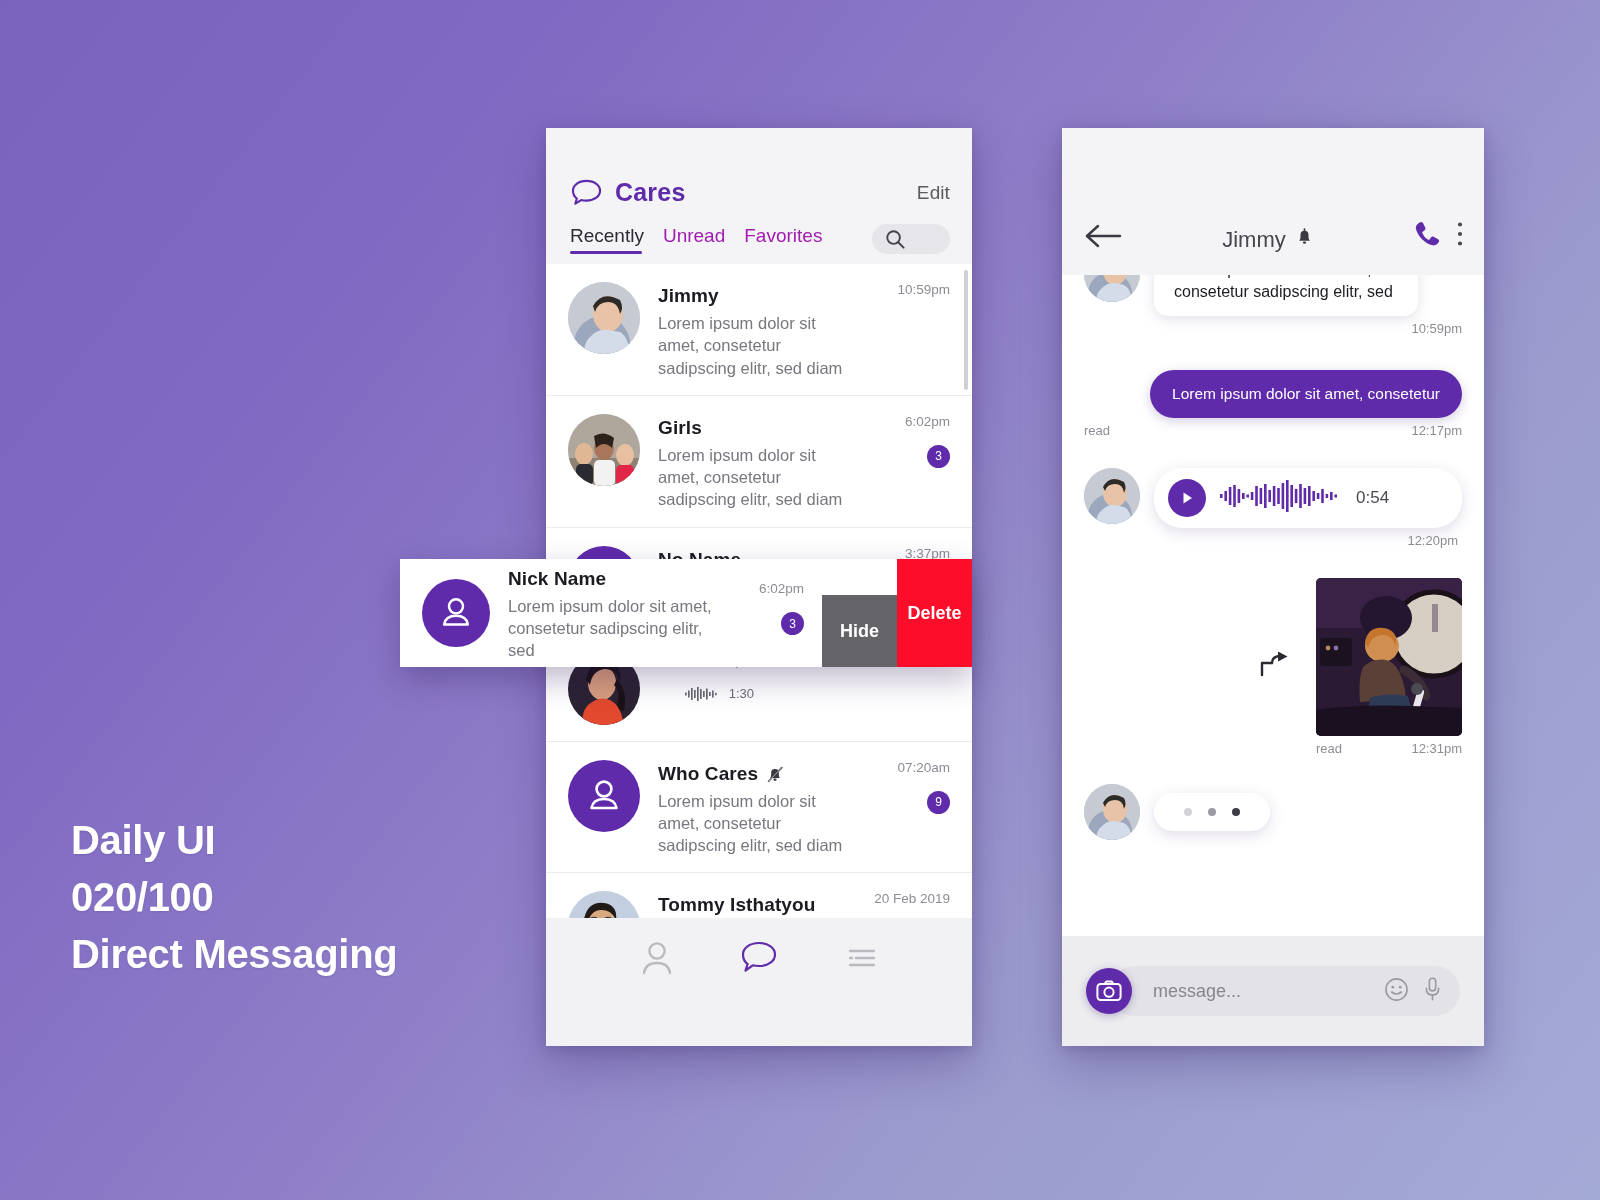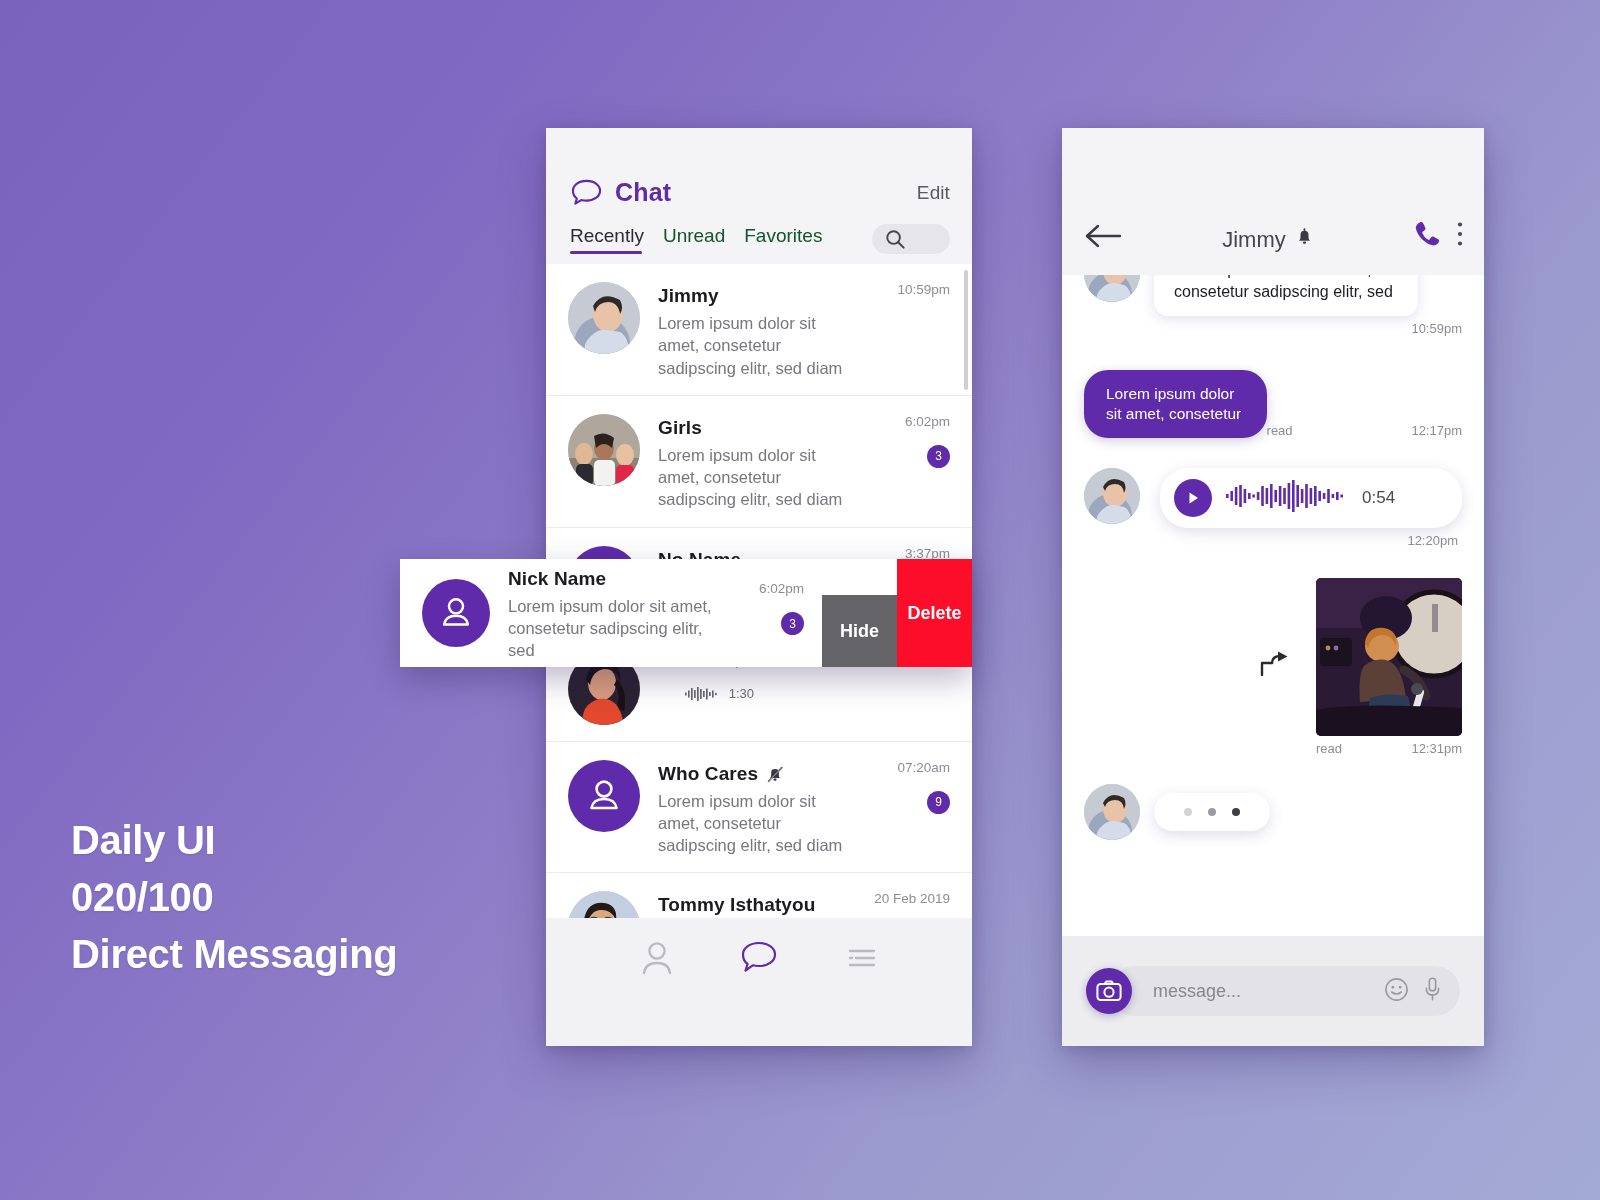--- a/index.html
+++ b/index.html
@@ -36,21 +36,21 @@
   }
   .chat-bubble-icon { width: 33px; height: 29px; flex: 0 0 auto; margin-right: 12px; }
   .lh-title { color: #5f2bab; font-size: 25px; font-weight: bold; letter-spacing: .2px; }
   .lh-edit {
     margin-left: auto; color: #5a5a60; font-size: 19px; letter-spacing: .1px;
   }
   .tabs-row {
     position: absolute; left: 24px; right: 22px; top: 96px;
     display: flex; align-items: center; justify-content: center;
   }
-  .tab { font-size: 19px; color: #14532d; margin-right: 19px; position: relative; padding-bottom: 7px; }
+  .tab { font-size: 19px; color: #a21caf; margin-right: 19px; position: relative; padding-bottom: 7px; }
   .tab.active { color: #2b2b33; font-weight: normal; }
   .tab.active::after {
     content: ""; position: absolute; left: 0; bottom: 0; width: 72px; height: 3px;
     background: #5f2bab; border-radius: 2px;
   }
   .search-pill {
     margin-left: auto; width: 78px; height: 30px; background: #e6e6ea;
     border-radius: 16px; display: flex; align-items: center; padding-left: 13px;
   }
 
@@ -167,21 +167,21 @@
 
   <div class="phone" id="phone-left">
 
     <div class="list-header">
       <div class="lh-title-row">
         <span class="chat-bubble-icon">
           <svg viewBox="0 0 34 30" width="33" height="29">
             <path d="M17 3 C25.5 3 31 7.6 31 13.2 C31 18.8 25.5 23.4 17 23.4 C15 23.4 13.2 23.2 11.5 22.8 L5.5 26.5 L7 21.2 C4.4 19.2 3 16.4 3 13.2 C3 7.6 8.5 3 17 3 Z" fill="none" stroke="#5f2bab" stroke-width="2.2" stroke-linejoin="round"></path>
           </svg>
         </span>
-        <span class="lh-title">Chat</span>
+        <span class="lh-title">Cares</span>
         <span class="lh-edit">Edit</span>
       </div>
 
       <div class="tabs-row">
         <span class="tab active">Recently</span>
         <span class="tab">Unread</span>
         <span class="tab">Favorites</span>
         <span class="search-pill">
           <svg width="21" height="21" viewBox="0 0 22 22">
             <circle cx="9" cy="9" r="6.6" fill="none" stroke="#43434b" stroke-width="2"></circle>
@@ -415,30 +415,30 @@
         </div>
         <div style="flex:1 1 auto;">
           <div class="bub-in">Lorem ipsum dolor sit amet, consetetur sadipscing elitr, sed</div>
           <div class="meta" style="justify-content:flex-end;">
             <span>10:59pm</span>
           </div>
         </div>
       </div>
 
       <div class="msg-row" style="margin-top:34px;">
-        <div style="flex:1 1 auto; display:flex; flex-direction:row; align-items:flex-end;">
+        <div style="flex:1 1 auto; display:flex; flex-direction:column; align-items:flex-end;">
           <div class="bub-out">Lorem ipsum dolor sit amet, consetetur</div>
           <div class="meta" style="width:100%;">
             <span class="read">read</span>
             <span>12:17pm</span>
           </div>
         </div>
       </div>
 
-      <div class="msg-row" style="margin-top:30px;gap:6px;">
+      <div class="msg-row" style="margin-top:30px;">
         <div class="msg-av">
           <svg viewBox="0 0 56 56" width="56" height="56">
             <rect width="56" height="56" fill="#c6cad2"></rect>
             <circle cx="26" cy="48" r="22" fill="#9aa7bd"></circle>
             <ellipse cx="31" cy="25" rx="12" ry="14" fill="#e8c3a8"></ellipse>
             <path d="M19 19 Q26 6 40 14 Q43 20 40 25 Q39 16 31 16 Q23 16 21 23 Z" fill="#2d2a28"></path>
             <path d="M17 43 Q23 36 31 37 L40 39 Q47 42 48 56 L12 56 Q12 47 17 43 Z" fill="#d3dce8"></path>
           </svg>
         </div>
         <div style="flex:1 1 auto;">

